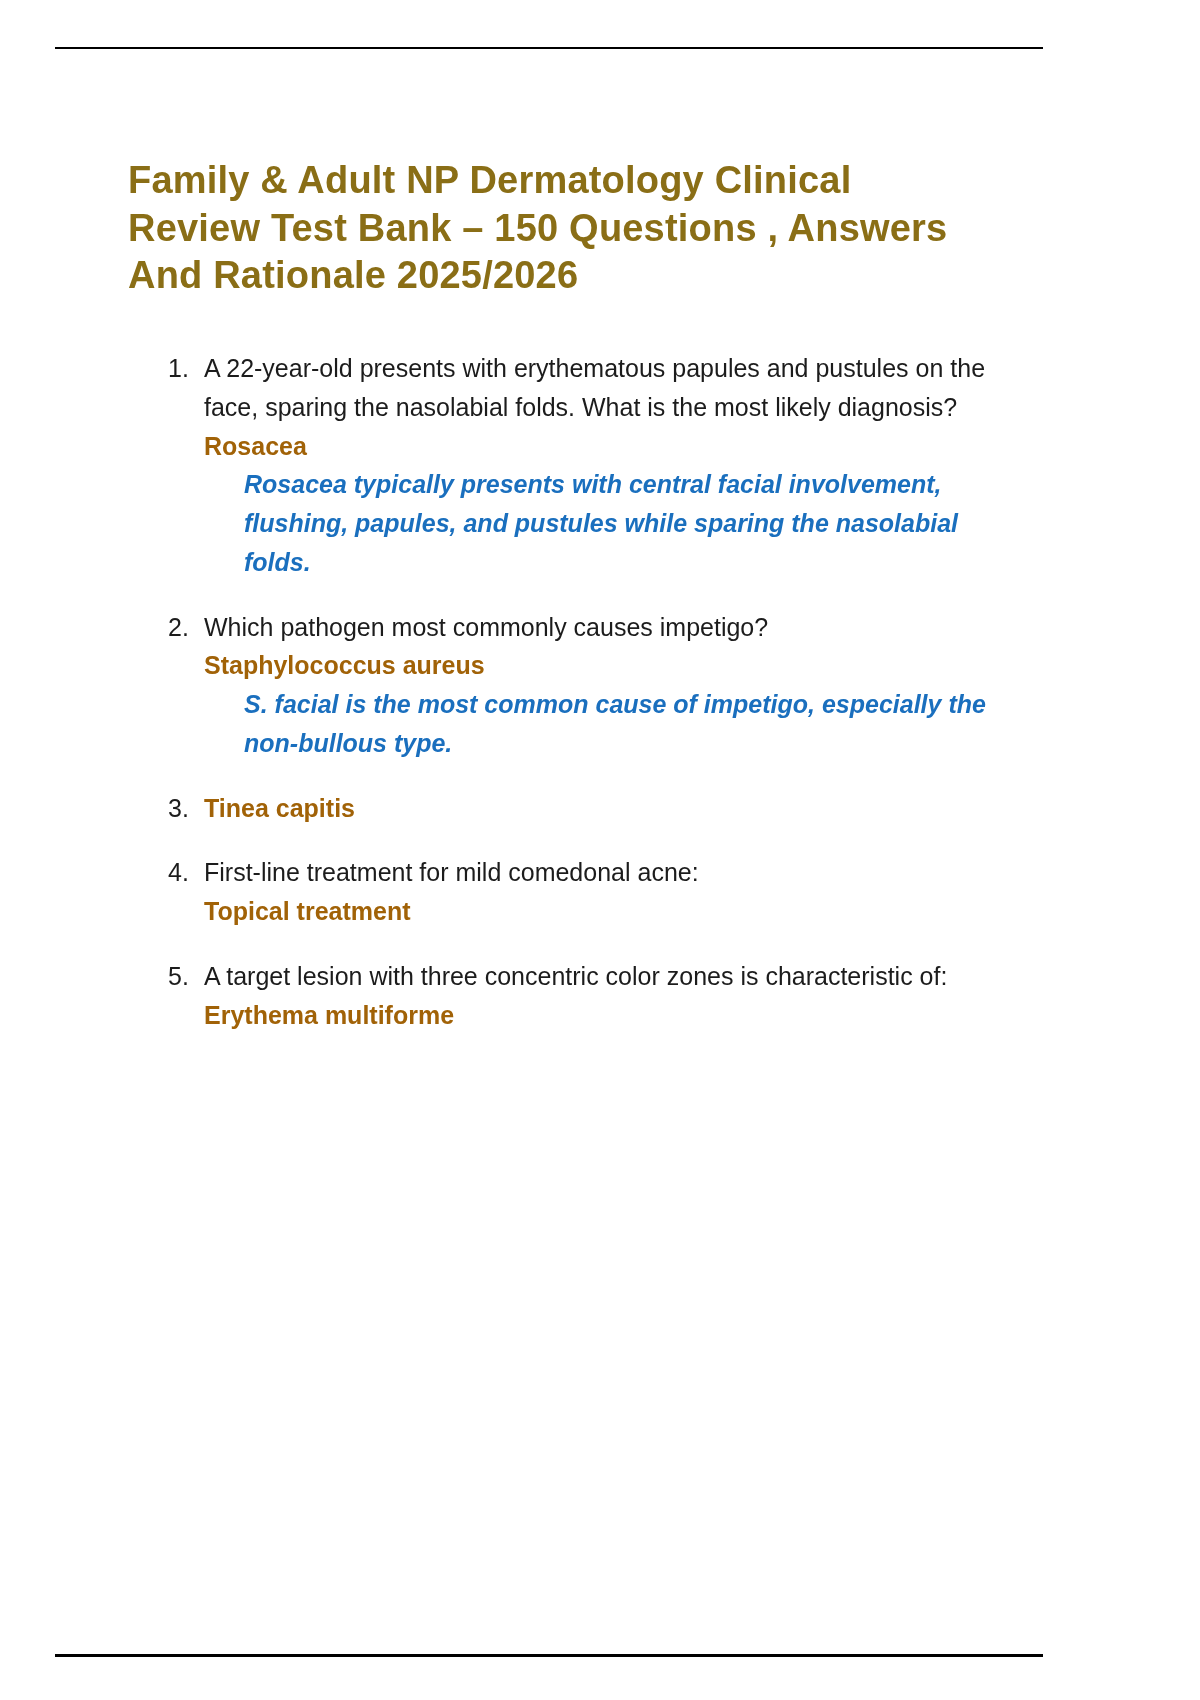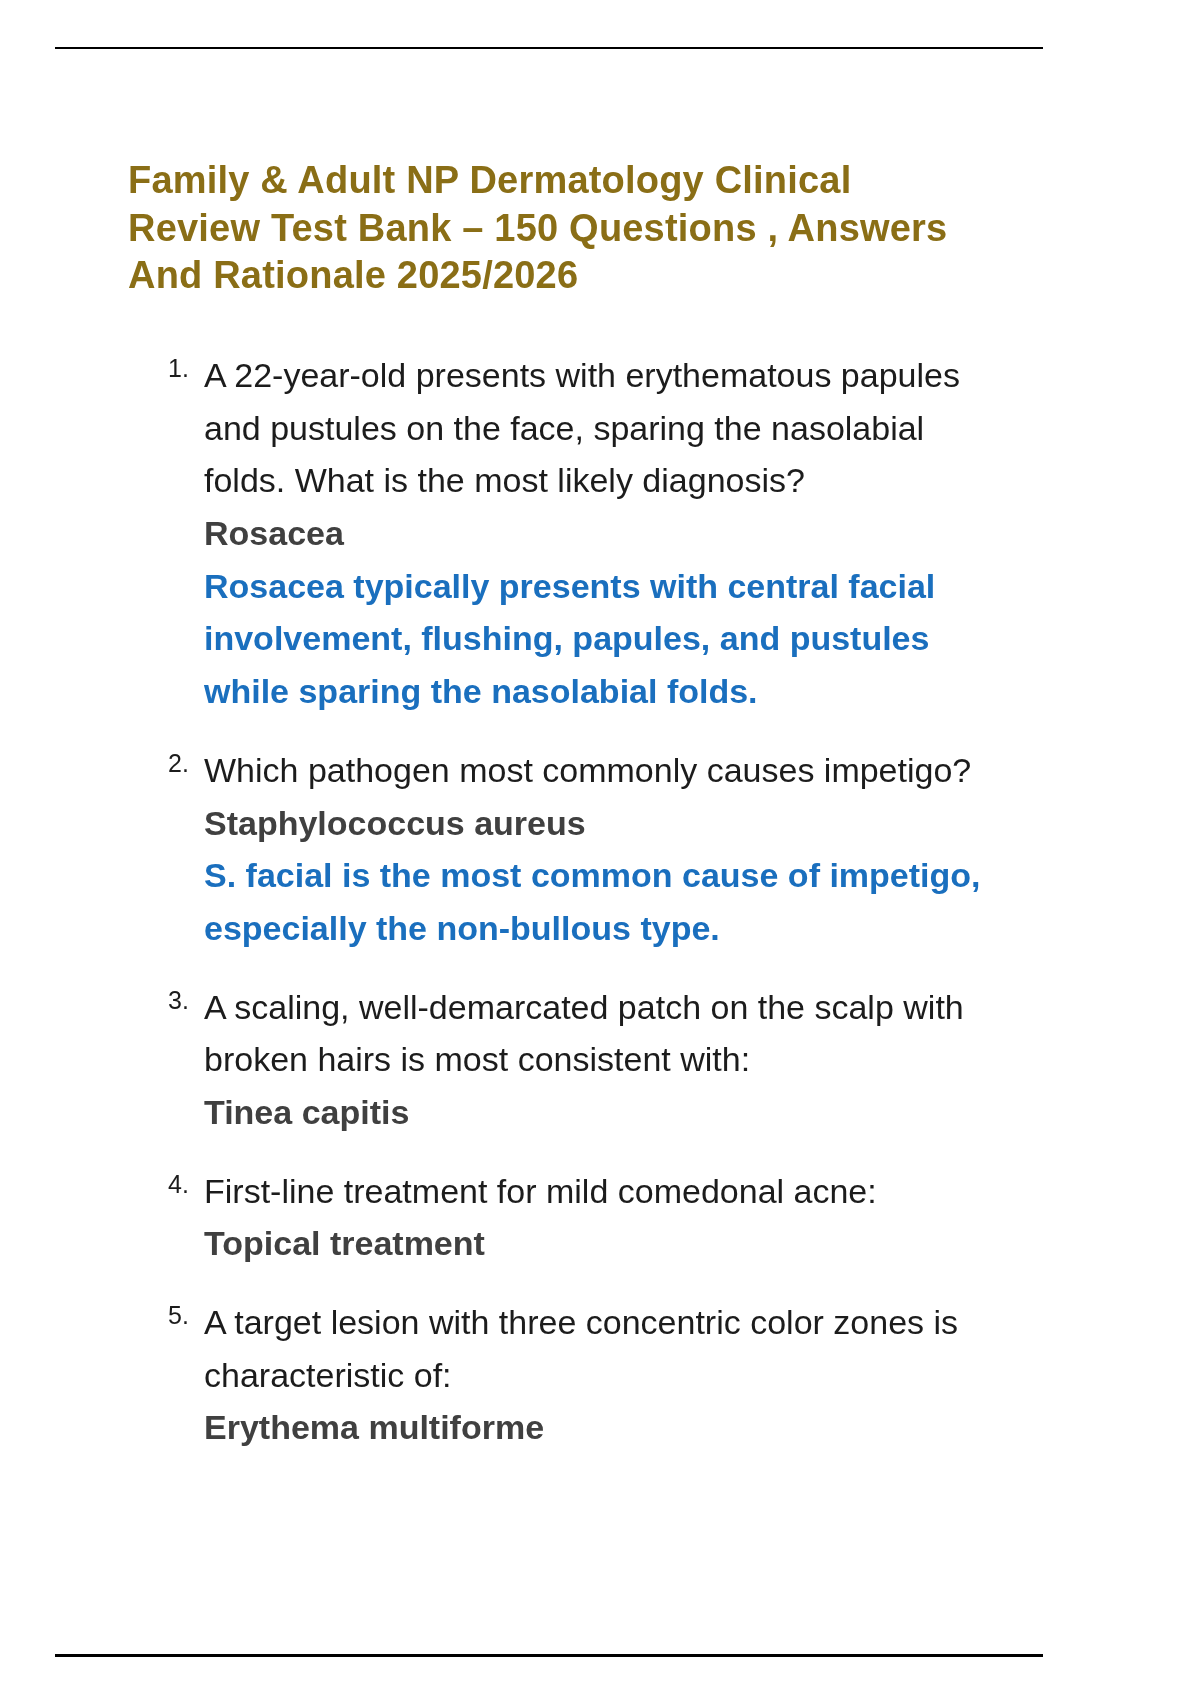--- a/index.html
+++ b/index.html
@@ -32,27 +32,28 @@
   }
   .q{
     display:flex;align-items:flex-start;margin-bottom:26px;
   }
   .qnum{
     flex:none;width:36px;
     font-size:25px;line-height:1.55;
   }
   .qbody{
     flex:1;max-width:800px;
-    font-size:34px;line-height:1.55;
+    font-size:25px;line-height:1.55;
   }
   .question-text{color:var(--text-color);}
-  .answer-text{font-weight:bold;color:#404040;}
+  .answer-text{font-weight:bold;color:#a16207;}
   .rationale-text{
-    font-weight:bold;
+    font-weight:bold;font-style:italic;
     color:var(--rationale-color);
+    margin-left:40px;
   }
 </style>
 </head>
 <body>
 
 <div class="rule rule-top"></div>
 
 <h1 class="page-title">Family &amp; Adult NP Dermatology Clinical Review Test Bank – 150 Questions , Answers And Rationale 2025/2026</h1>
 
 <div class="content">
@@ -71,21 +72,20 @@
     <div class="qbody">
       <div class="question-text">Which pathogen most commonly causes impetigo?</div>
       <div class="answer-text">Staphylococcus aureus</div>
       <div class="rationale-text">S. facial is the most common cause of impetigo, especially the non-bullous type.</div>
     </div>
   </div>
 
   <div class="q">
     <div class="qnum">3.</div>
     <div class="qbody">
-      <div class="question-text">A scaling, well-demarcated patch on the scalp with broken hairs is most consistent with:</div>
       <div class="answer-text">Tinea capitis</div>
     </div>
   </div>
 
   <div class="q">
     <div class="qnum">4.</div>
     <div class="qbody">
       <div class="question-text">First-line treatment for mild comedonal acne:</div>
       <div class="answer-text">Topical treatment</div>
     </div>

